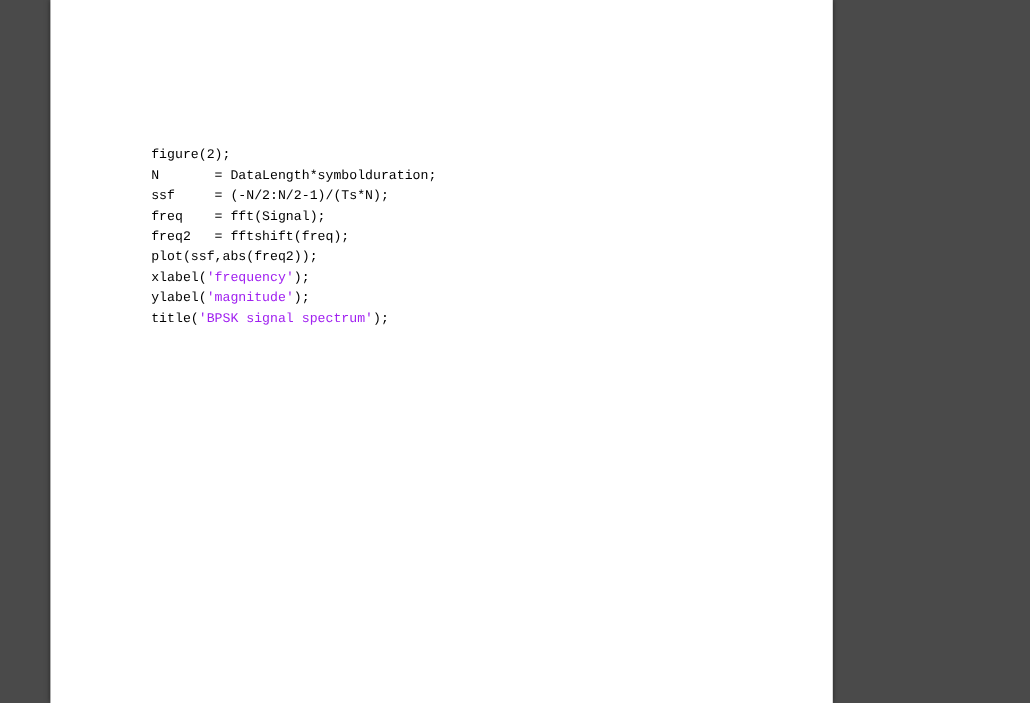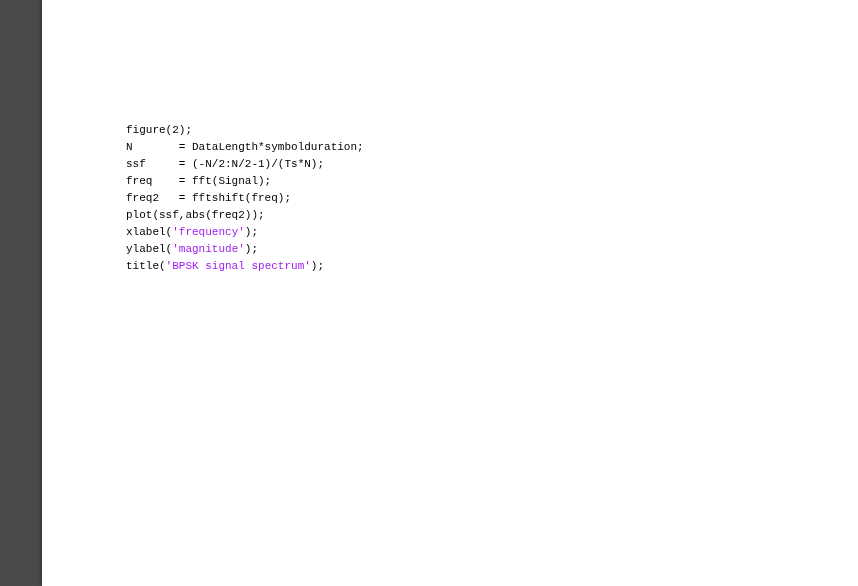--- a/index.html
+++ b/index.html
@@ -13,21 +13,21 @@
     display: flex;
     justify-content: flex-start;
   }
   .sidebar-strip {
     width: 42px;
     background: #4a4a4a;
     flex-shrink: 0;
   }
   .page {
     background: #ffffff;
-    width: 816px;
+    width: 652px;
     height: 586px;
     box-shadow: 0 0 4px rgba(0,0,0,0.5);
     position: relative;
     box-sizing: border-box;
   }
   .code {
     position: absolute;
     top: 122px;
     left: 84px;
     font-family: "Menlo", "Consolas", "Courier New", monospace;

